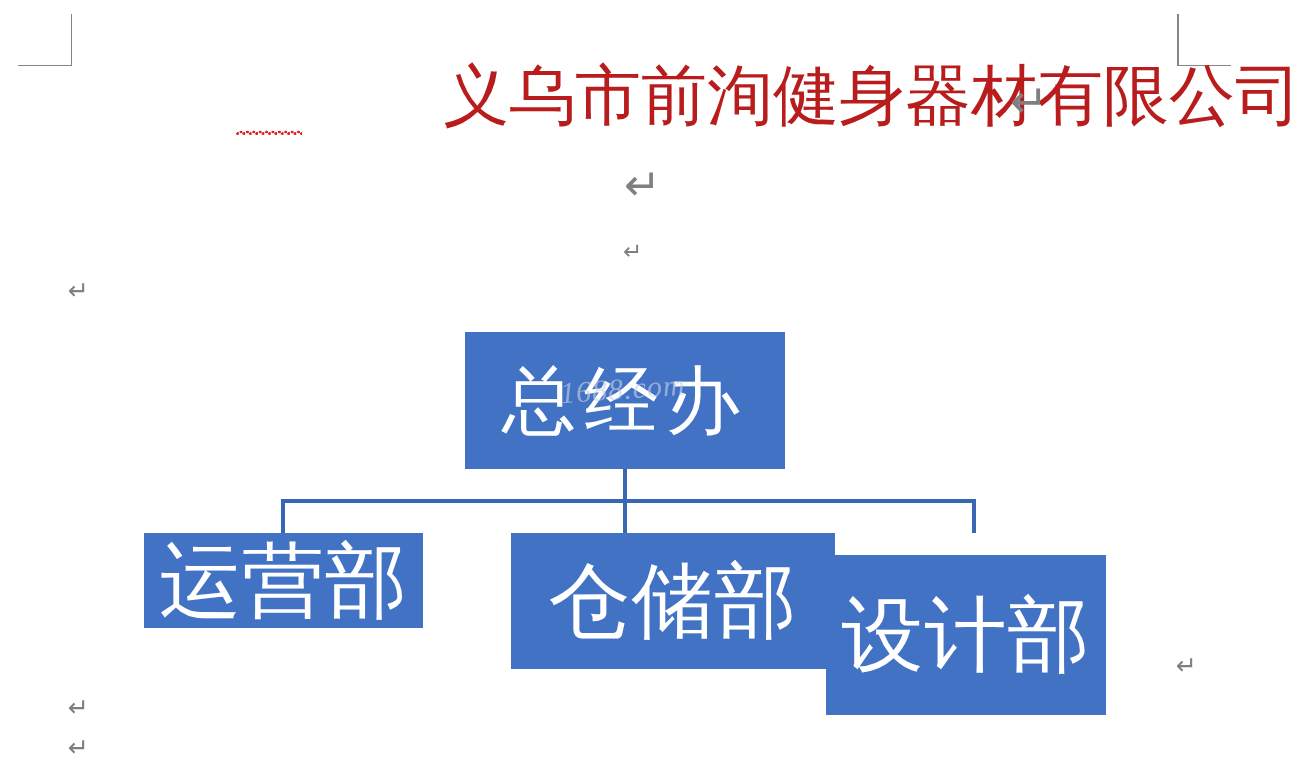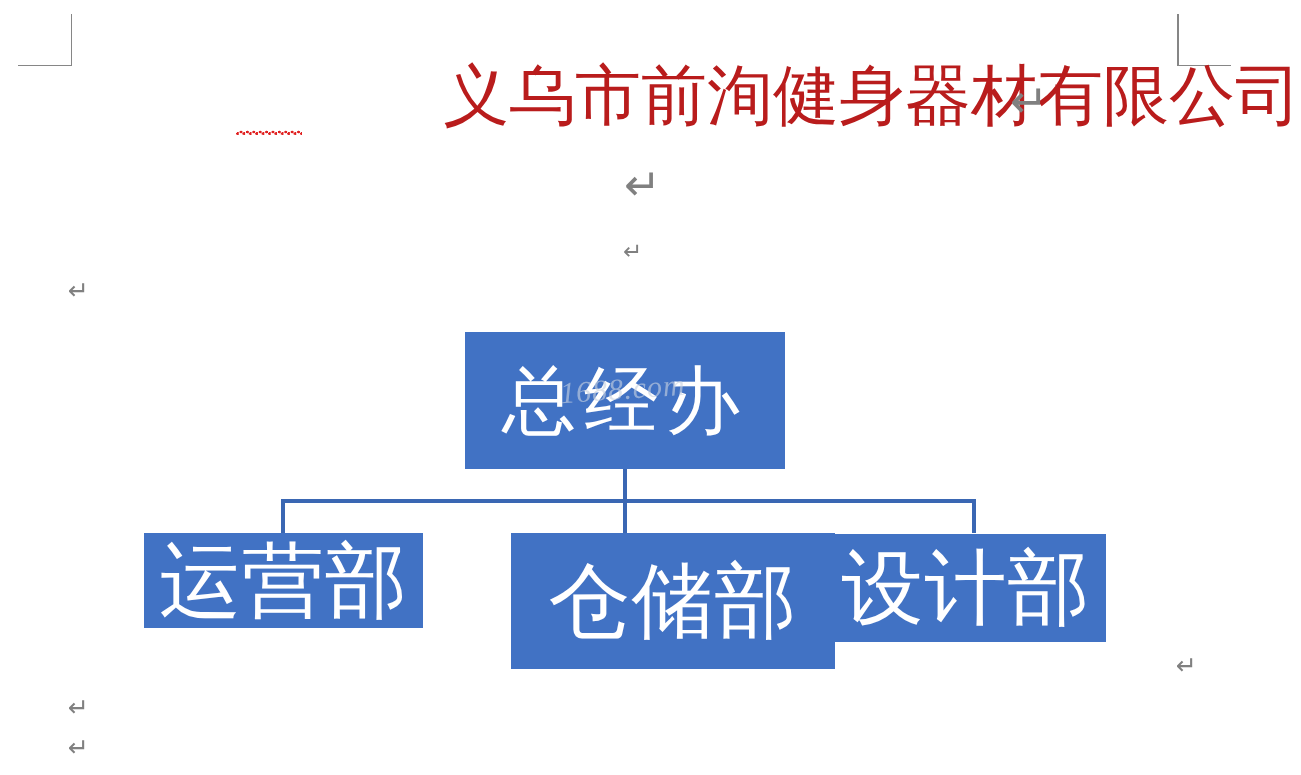--- a/index.html
+++ b/index.html
@@ -119,21 +119,21 @@
     top: 332px;
     width: 320px;
     height: 137px;
   }
   .node-root .node-label {
     font-size: 74px;
     letter-spacing: 8px;
   }
   .node-a { left: 144px; top: 533px; width: 279px; height: 95px; }
   .node-b { left: 485px; top: 533px; width: 324px; height: 136px; margin-left: 26px; }
-  .node-c { left: 826px; top: 534px; width: 280px; height: 108px; }
+  .node-c { left: 826px; top: 555px; width: 280px; height: 160px; }
 
   .node-a .node-label,
   .node-b .node-label,
   .node-c .node-label { font-size: 82px; letter-spacing: 1px; }
 
   
   .watermark {
     position: absolute;
     left: 560px;
     top: 372px;

